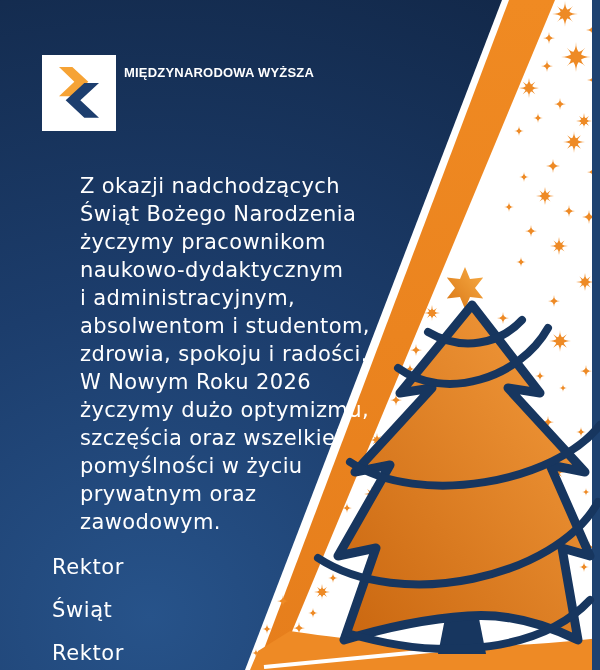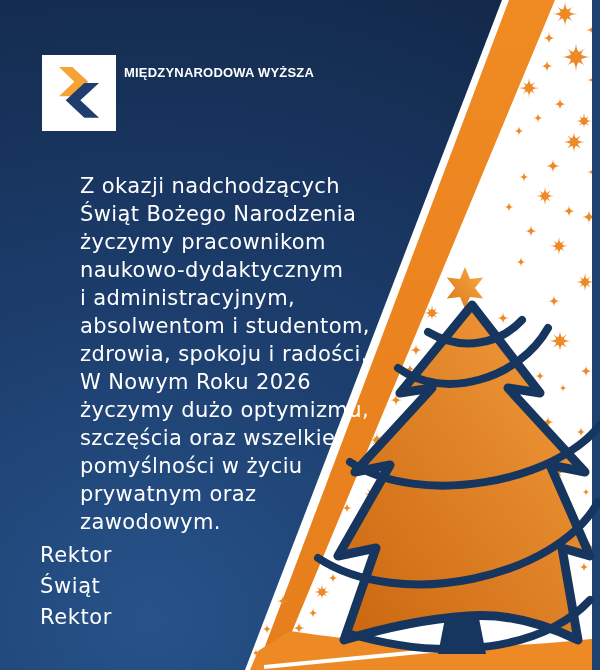--- a/index.html
+++ b/index.html
@@ -24,21 +24,21 @@
   }
   .greeting{
     position:absolute;left:40px;top:172px;width:330px;
     color:#ffffff;font-size:21px;line-height:28px;
     white-space:pre-line;letter-spacing:.4px;margin-left:40px;
   }
   .signature{
     position:absolute;left:40px;top:540px;
     color:#ffffff;font-size:21px;line-height:31px;letter-spacing:.6px;
   }
-  .signature div{margin:0;}
+  .signature div{margin:12px;}
 </style>
 </head>
 <body>
 
 <div id="card">
 
   <svg id="art" viewBox="0 0 600 670" aria-hidden="true">
     <defs>
       <linearGradient id="treeGrad" x1="0" y1="1" x2="1" y2="0">
         <stop offset="0" stop-color="#c9660f"></stop>

